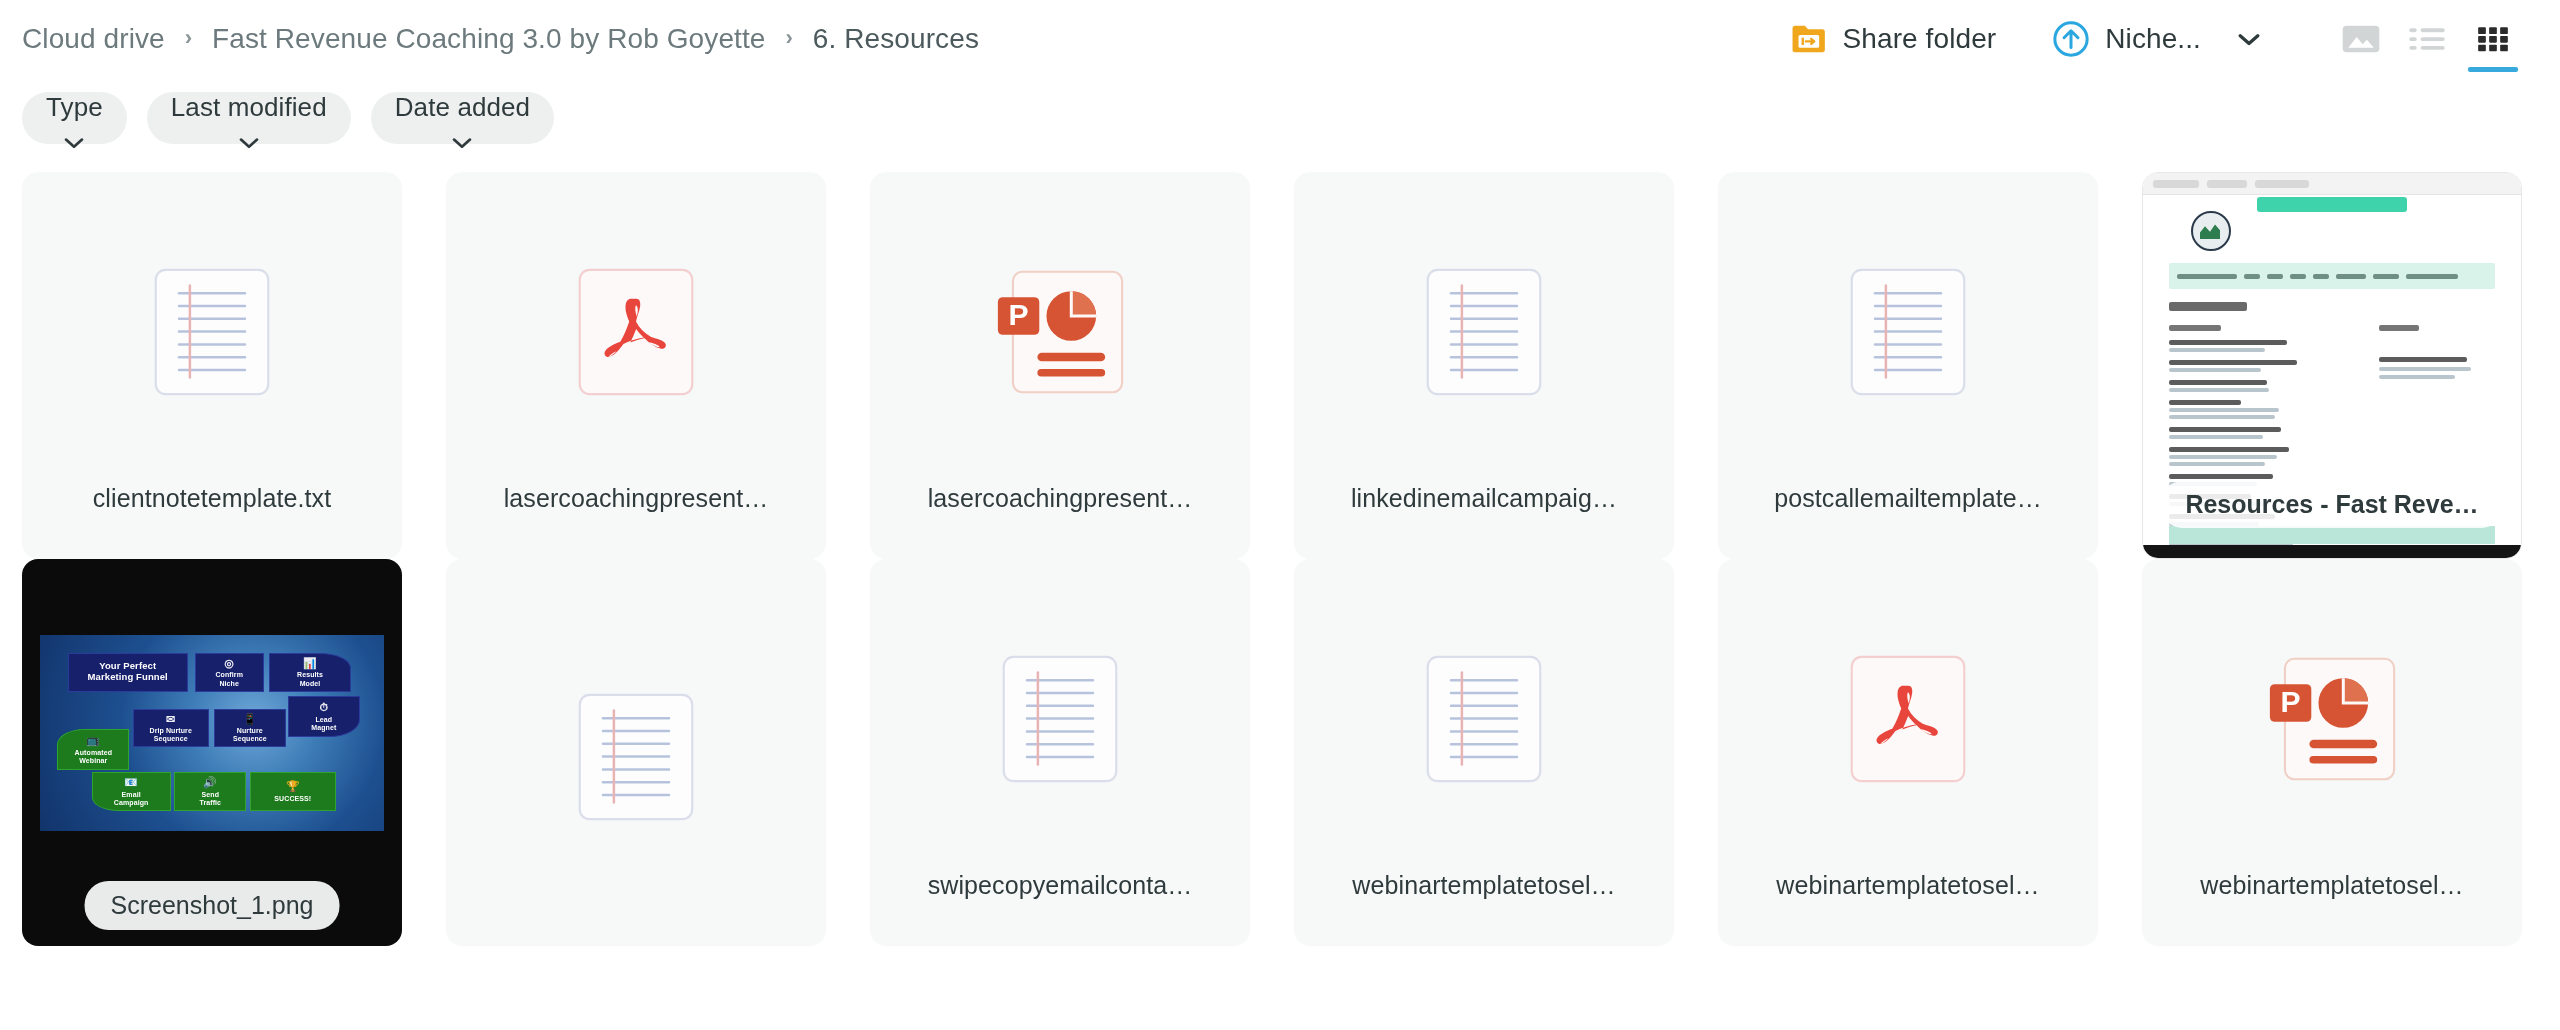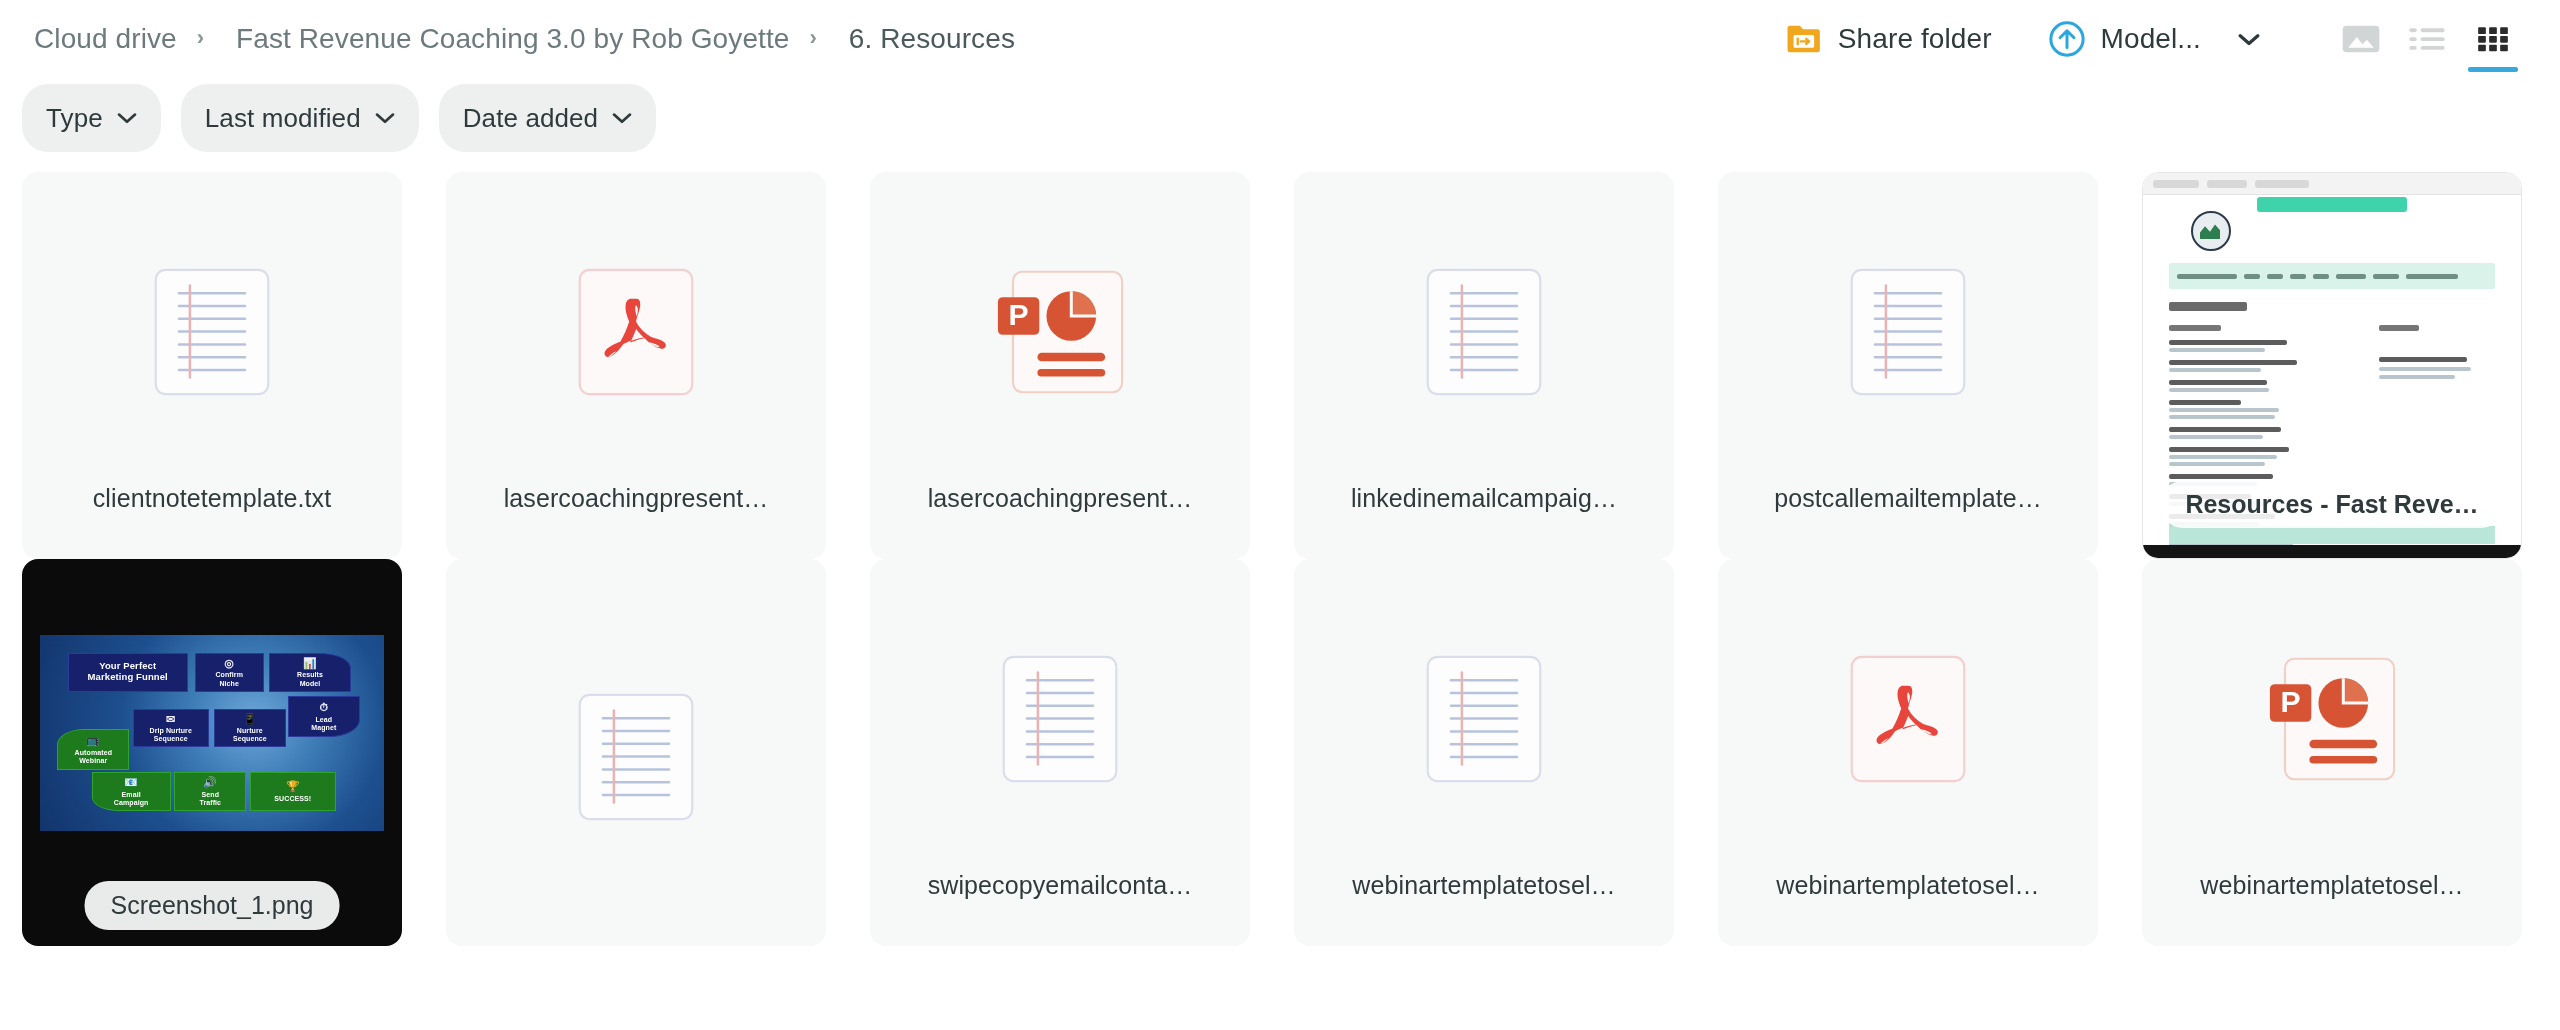--- a/index.html
+++ b/index.html
@@ -25,21 +25,20 @@
     display: flex;
     align-items: center;
     flex: 0 0 auto;
   }
   .crumb {
     font-size: 28px;
     color: #6c7a7d;
     letter-spacing: .1px;
     white-space: nowrap;
     cursor: pointer;
-    margin-left: 12px;
   }
   .crumb.last { color: #4c5a5d; }
   .crumb-sep {
     margin: 0 20px;
     color: #8a9598;
     font-size: 22px;
     font-weight: bold;
     line-height: 1;
     display: inline-block;
     transform: translateY(-1px);
@@ -113,26 +112,27 @@
     display: flex;
     align-items: center;
     gap: 20px;
     padding: 8px 0 0 22px;
     height: 72px;
   }
   .chip {
     display: inline-flex;
     align-items: center;
     gap: 14px;
-    height: 68px;
+    height: 52px;
     padding: 0 24px;
     border-radius: 26px;
     background: #eef0f0;
     border: none;
     cursor: pointer;
+    flex-direction: column;
   }
   .chip-label {
     font-size: 26px;
     color: #2f3a3c;
     letter-spacing: .1px;
     white-space: nowrap;
   }
   .chip svg { display:block; }
 
   
@@ -357,21 +357,21 @@
     </button>
 
 
     <button class="tb-btn">
       <span>
         <svg class="icon-upload" viewBox="0 0 24 24">
           <circle cx="12" cy="12" r="10.2" fill="none" stroke="#2ba7e0" stroke-width="1.9"></circle>
           <path d="M12 17.4V6.9M7.6 11.2L12 6.8l4.4 4.4" stroke="#2ba7e0" stroke-width="1.9" fill="none" stroke-linecap="round" stroke-linejoin="round"></path>
         </svg>
       </span>
-      <span class="tb-btn-label">Model...</span>
+      <span class="tb-btn-label">Niche...</span>
       <span>
         <svg class="chev-caret" viewBox="0 0 14 8">
           <path d="M1.4 1.6L7 6.6l5.6-5" stroke="#2f3a3c" stroke-width="2.1" fill="none" stroke-linecap="round" stroke-linejoin="round"></path>
         </svg>
       </span>
     </button>
 
     <div class="viewmodes">
 
       <div class="vm">

